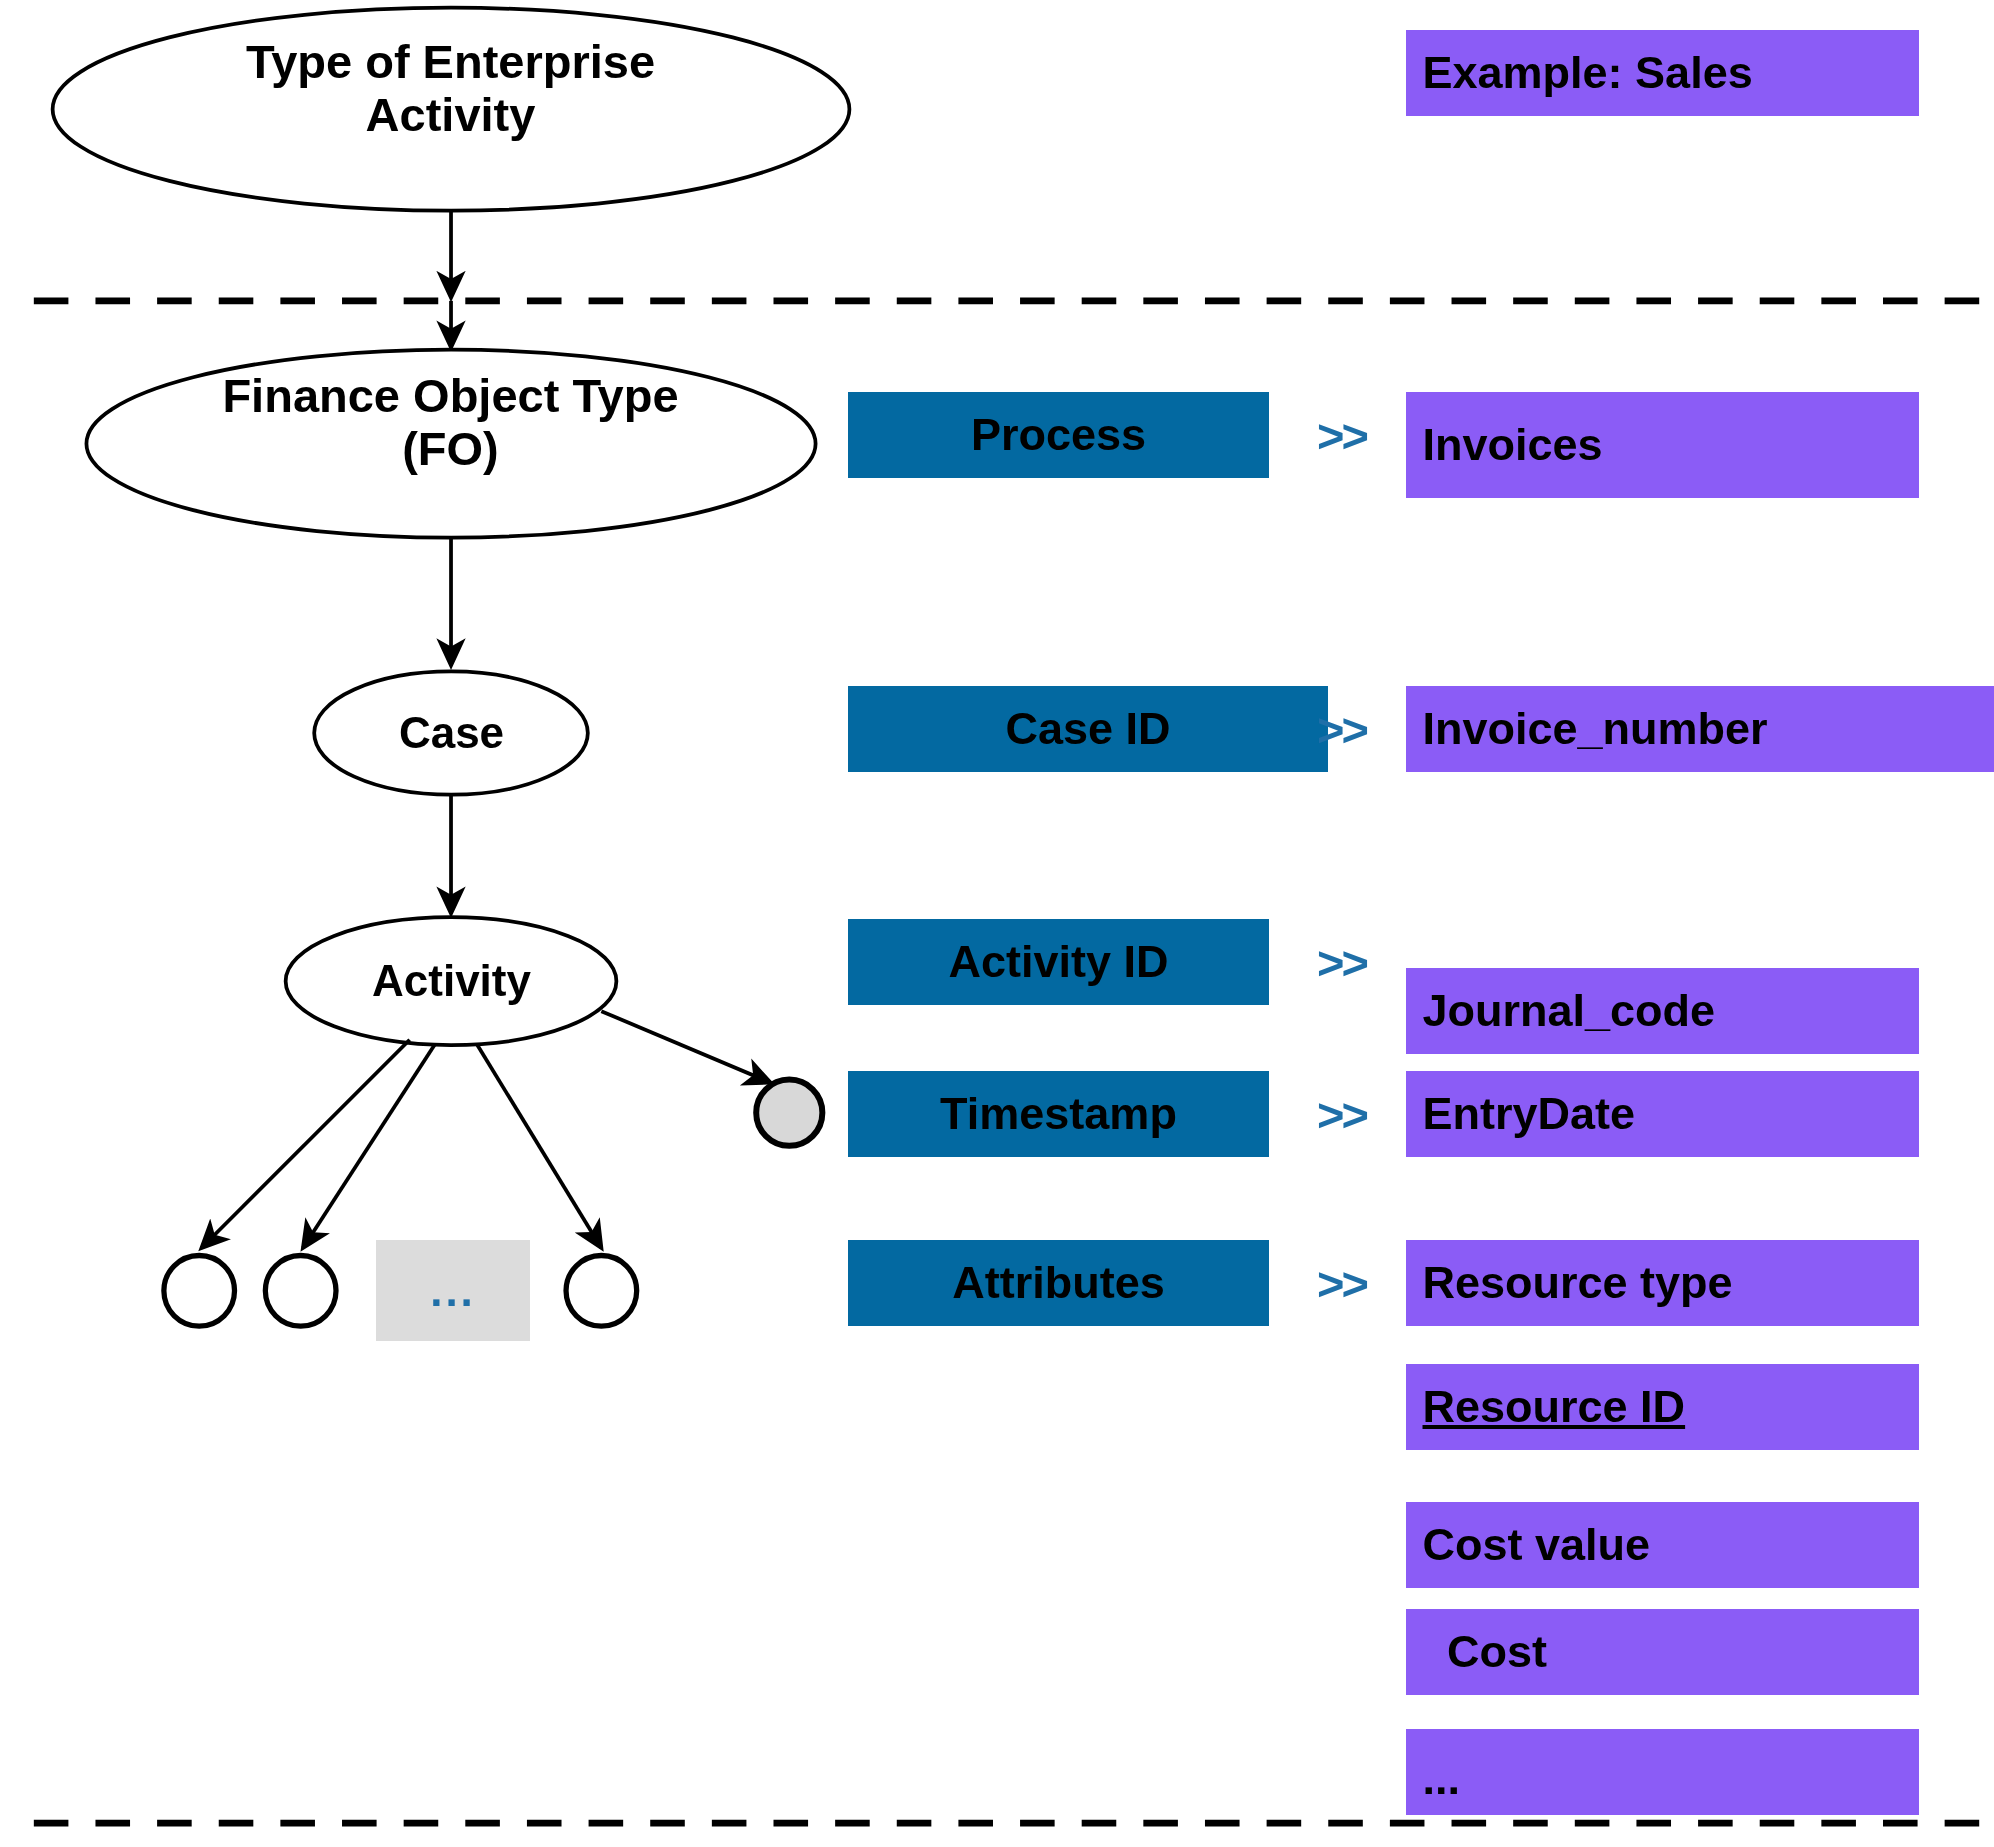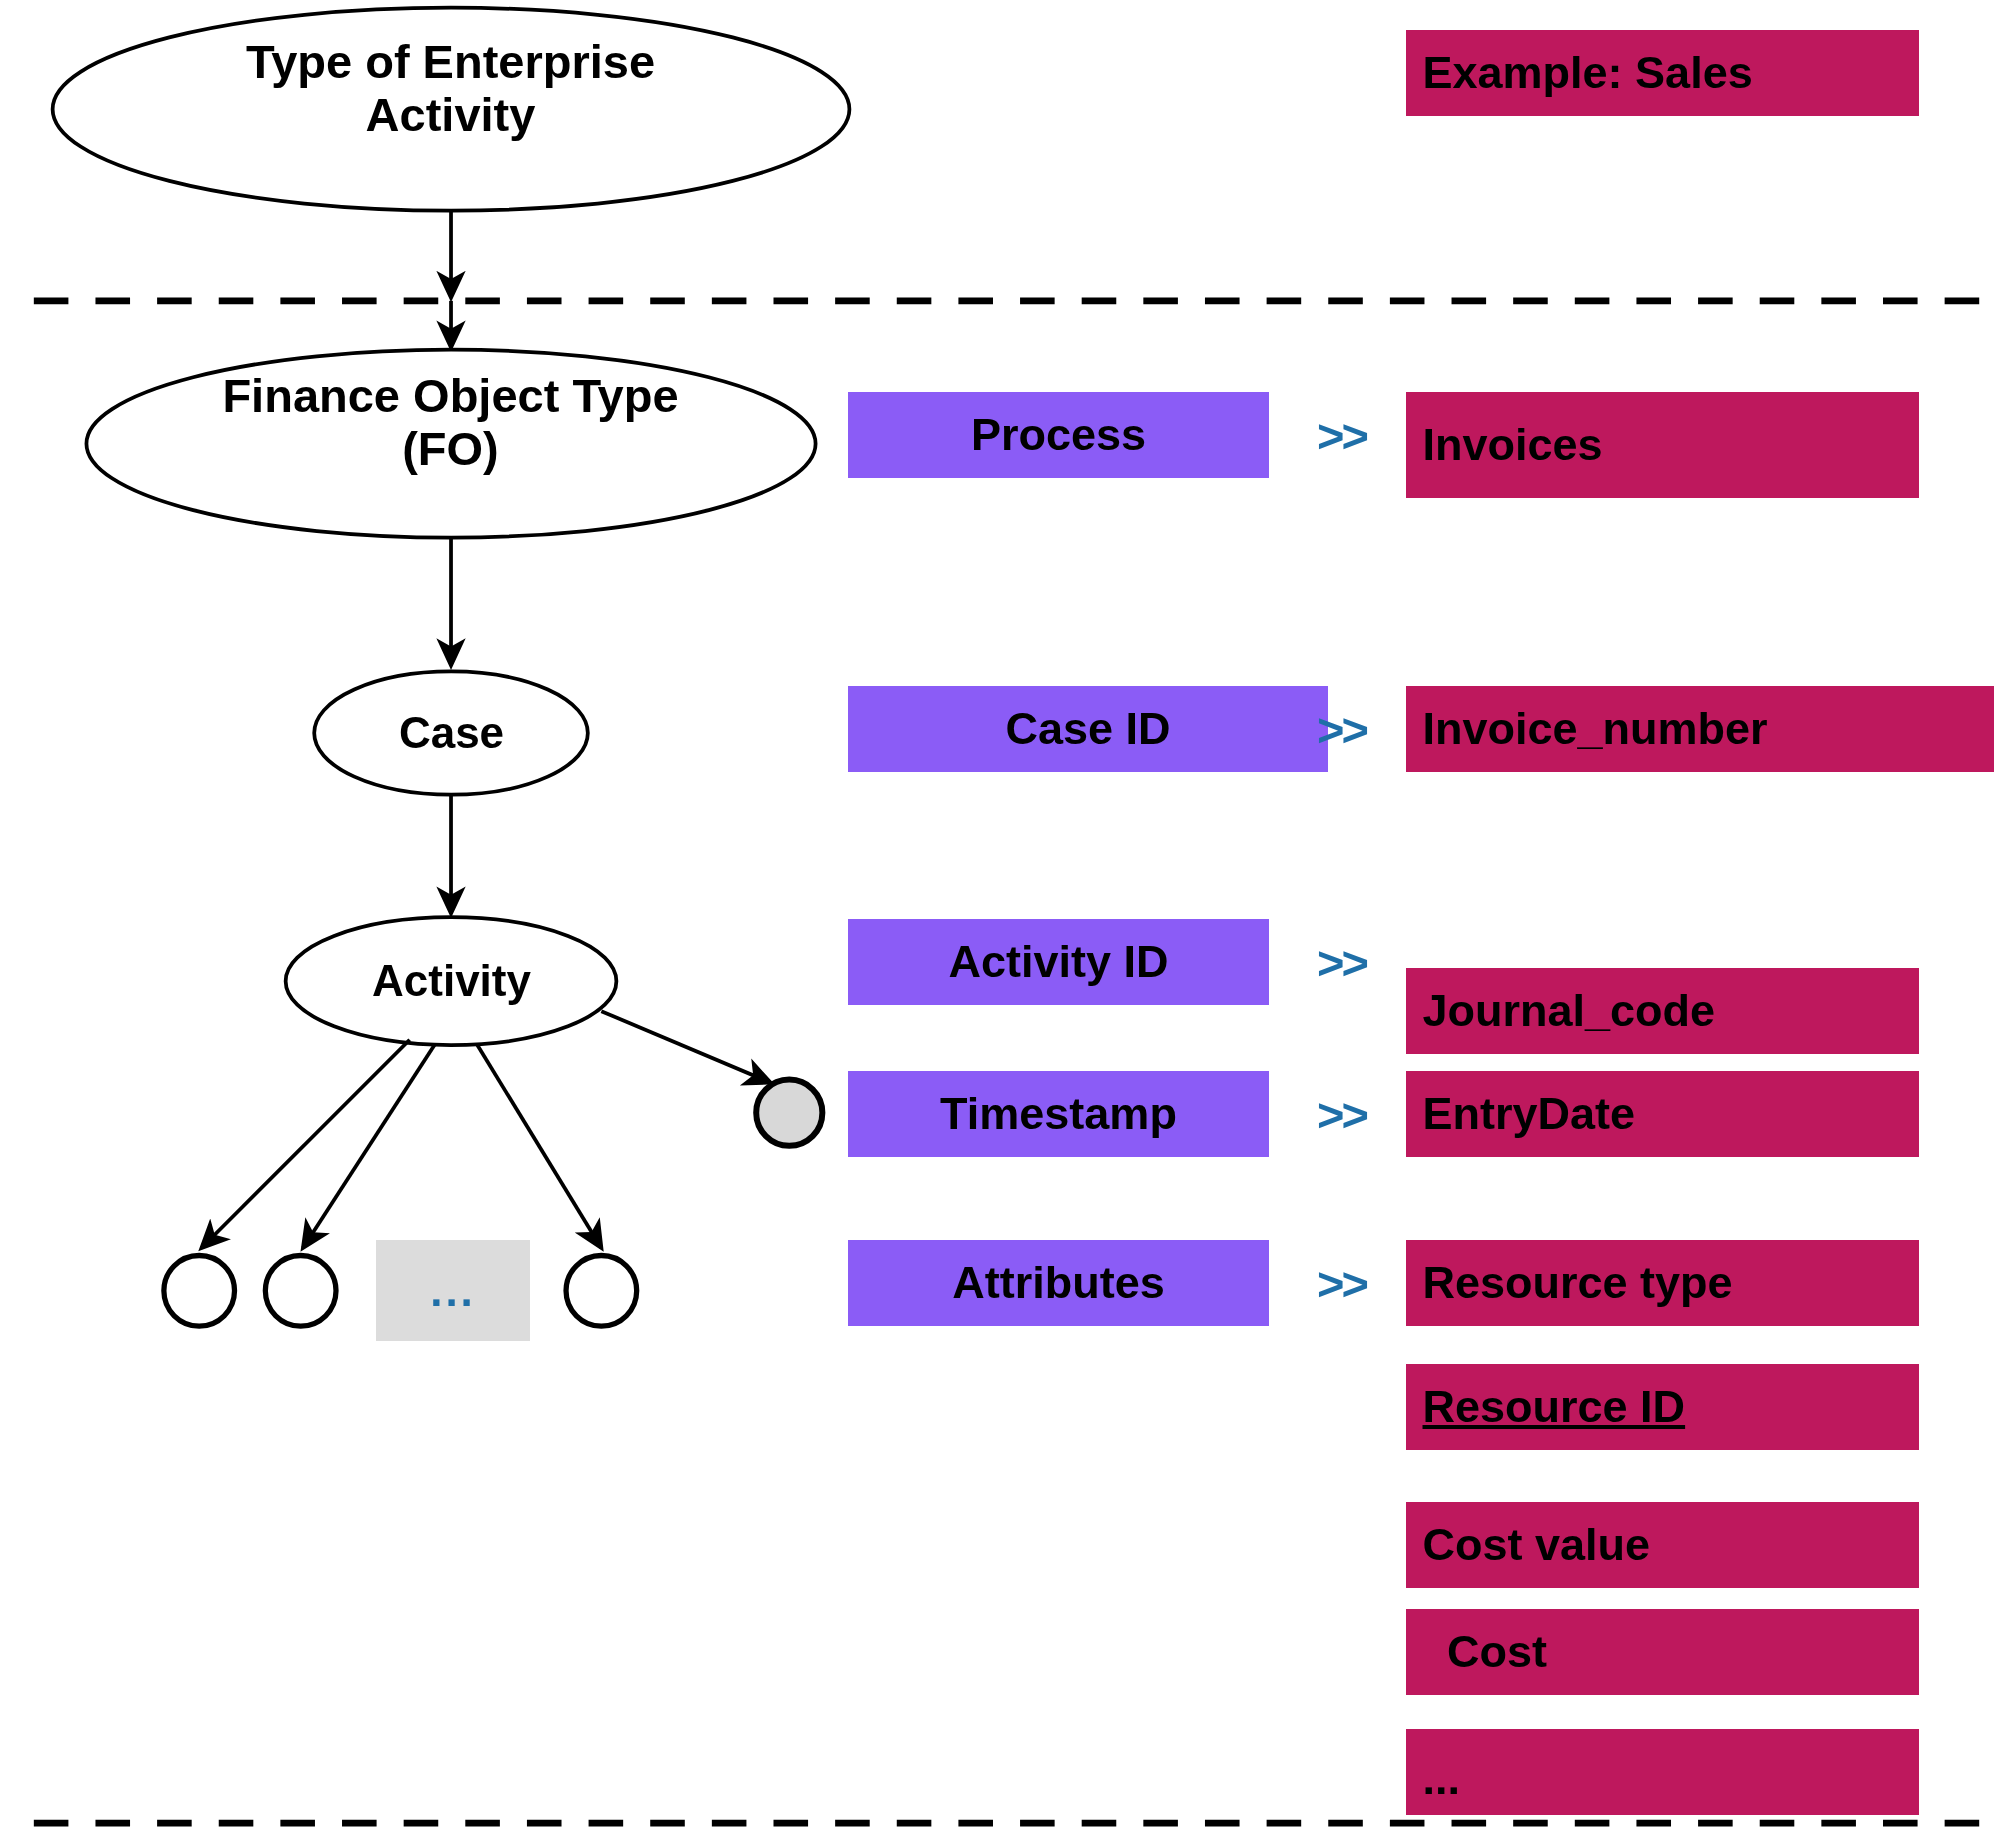--- a/index.html
+++ b/index.html
@@ -29,31 +29,31 @@
     color: #000000;
     line-height: 1.12;
     pointer-events: none;
     white-space: pre-line;
   }
   .label-big { font-size: 47px; }
   .label-mid { font-size: 44px; }
 
   .gray-chip {
     position: absolute;
-    background: #8b5cf6;
+    background: #0369a1;
     display: flex;
     align-items: center;
     justify-content: center;
     color: #000000;
     font-weight: bold;
     font-size: 45px;
   }
   .cyan-chip {
     position: absolute;
-    background: #be185d;
+    background: #8b5cf6;
     display: flex;
     align-items: center;
     color: #000000;
     font-weight: bold;
     font-size: 45px;
     padding-left: 16.5px;
     box-sizing: border-box;
   }
   .arrow-mark {
     position: absolute;

